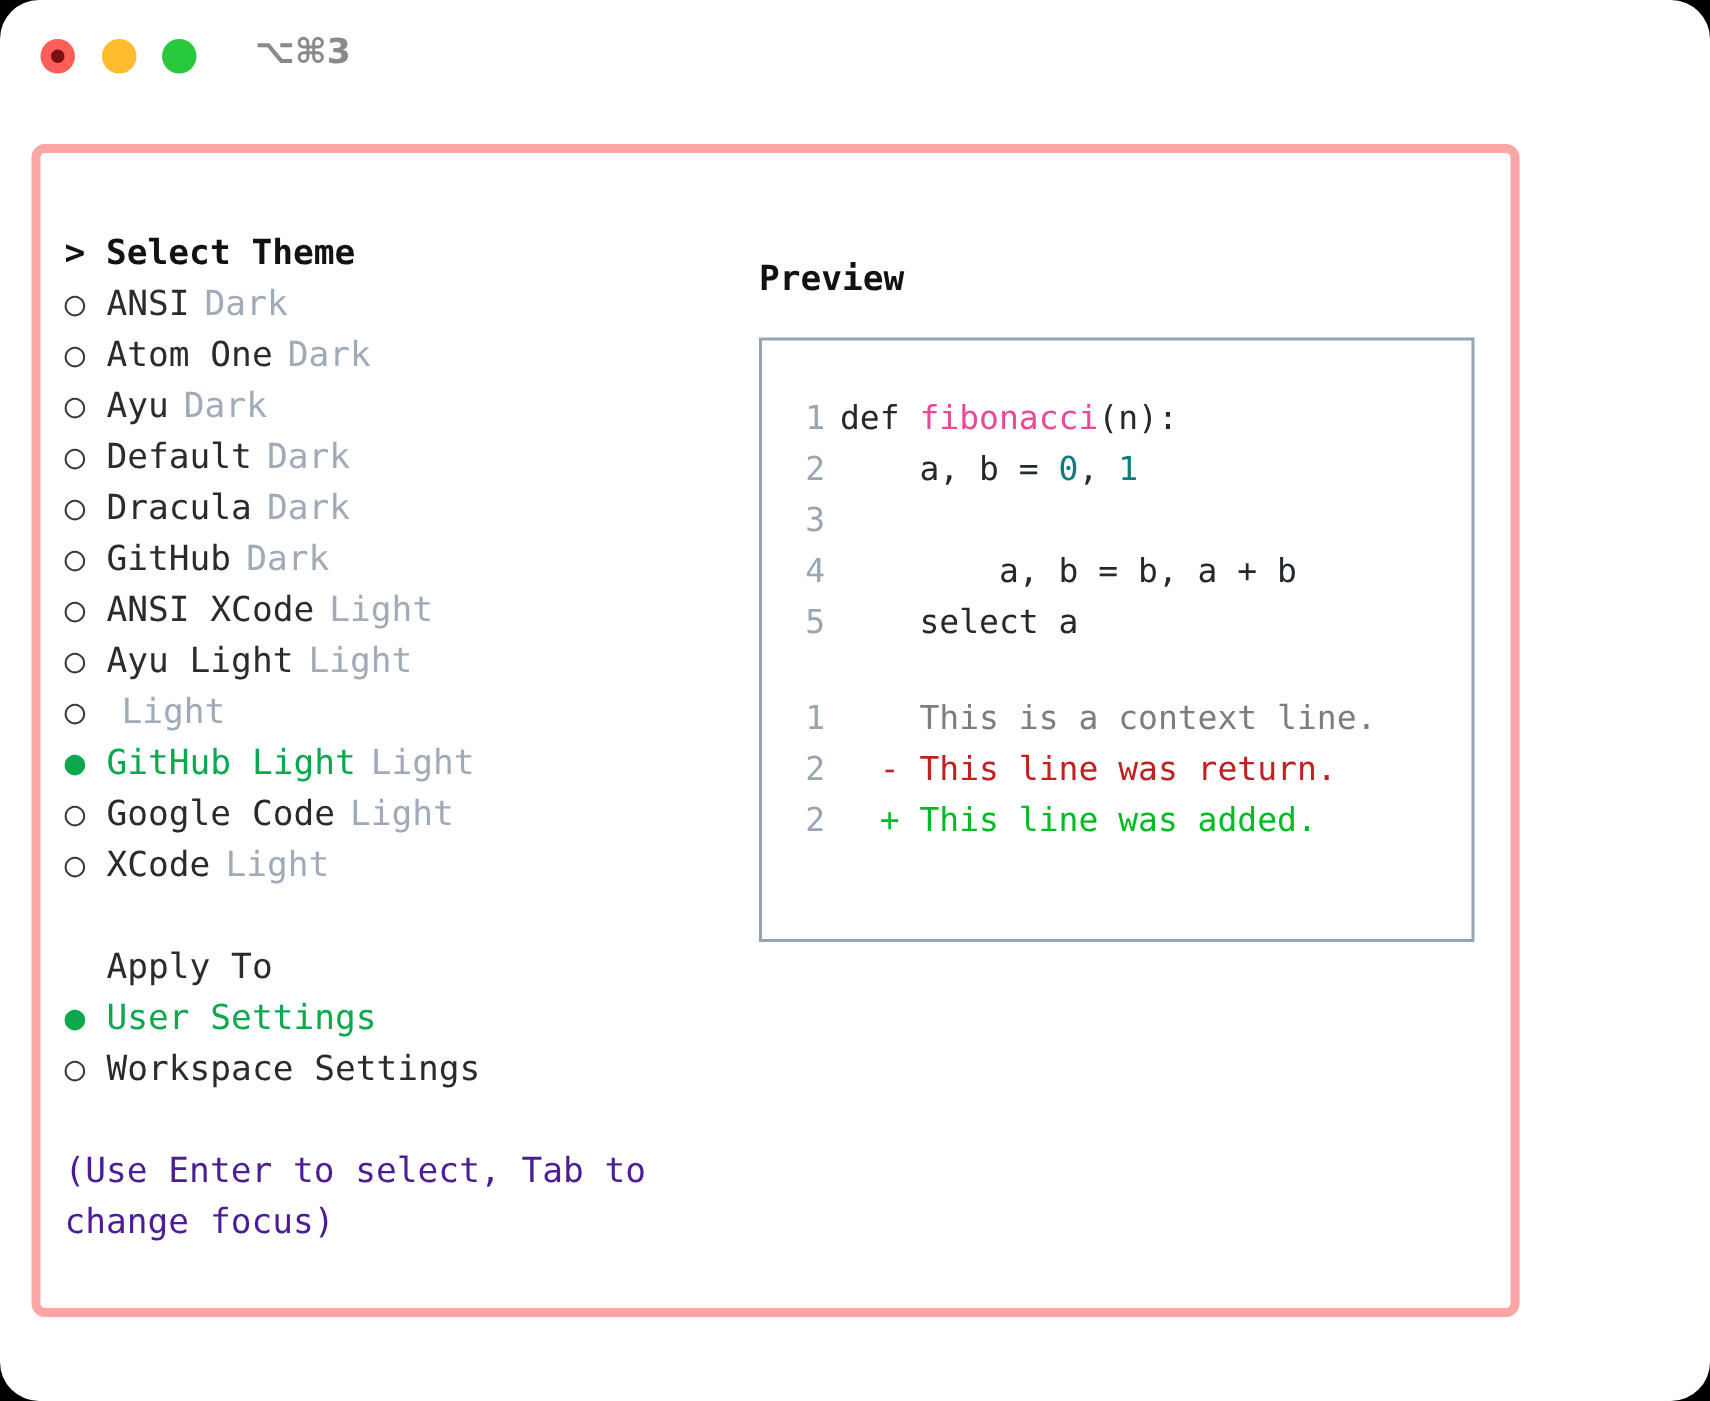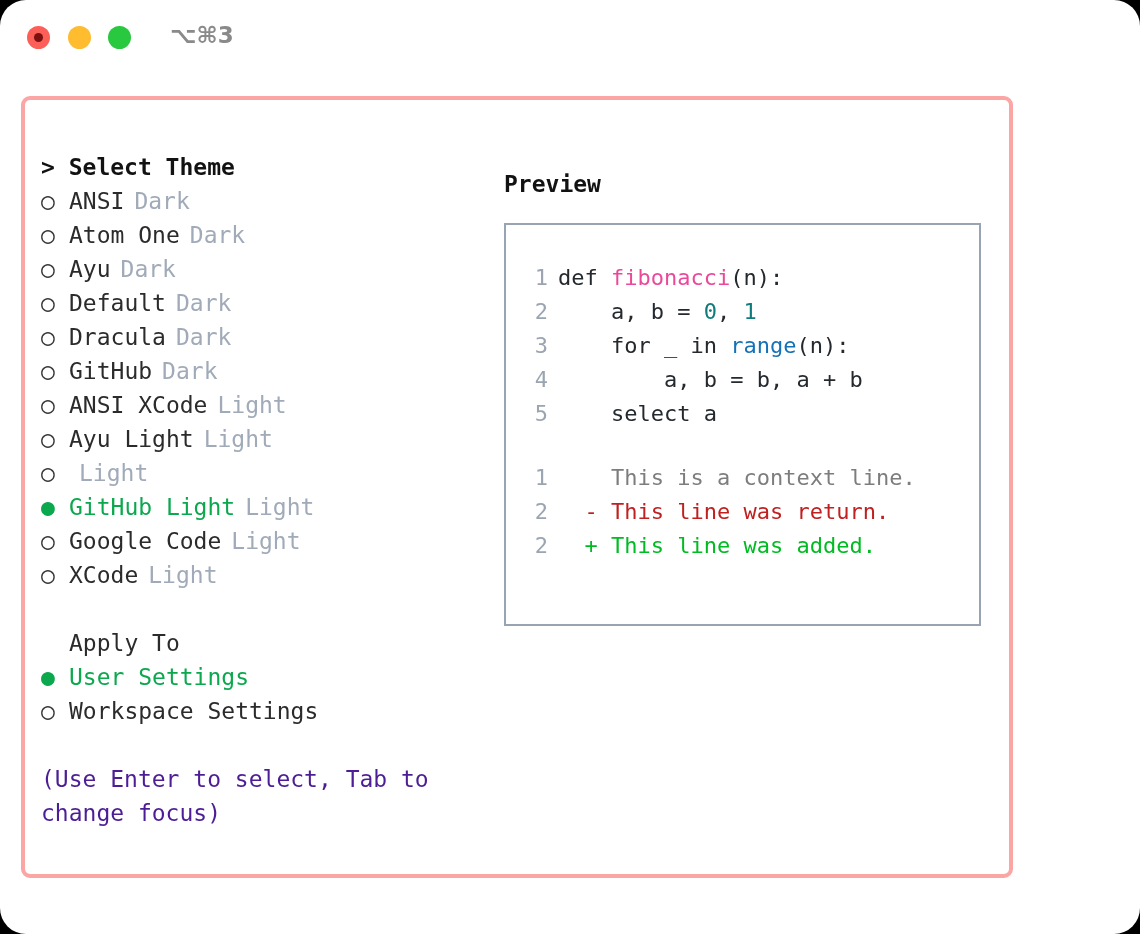--- a/index.html
+++ b/index.html
@@ -61,21 +61,21 @@
     font-family: "DejaVu Sans", sans-serif;
   }
 
   
   #content-panel {
     position: absolute;
     left: 21px;
     top: 96px;
     width: 992px;
     height: 782px;
-    border: 4px solid #fca5a5;
+    border: 6px solid #fca5a5;
     border-radius: 9px;
     box-sizing: border-box;
     background: #ffffff;
   }
 
   
   #left-col {
     position: absolute;
     left: 16px;
     top: 50px;
@@ -219,21 +219,21 @@
 
       <div id="hint">(Use Enter to select, Tab to change focus)</div>
     </div>
 
     <div id="right-col">
       <div id="preview-title">Preview</div>
       <div id="preview-box">
         <div id="code-block">
             <div class="code-line"><span class="ln">1</span><span><span class="code-txt">def </span><span class="tok-fn">fibonacci</span><span class="code-txt">(n):</span></span></div>
             <div class="code-line"><span class="ln">2</span><span><span class="code-txt">    a, b = </span><span class="tok-num">0</span><span class="code-txt">, </span><span class="tok-num">1</span></span></div>
-            <div class="code-line"><span class="ln">3</span><span><span class="code-txt">    for _ in </span><span class="tok-blue">range</span><span class="code-txt">(n):</span></span></div>
+            <div class="code-line"><span class="ln">3</span></div>
             <div class="code-line"><span class="ln">4</span><span><span class="code-txt">        a, b = b, a + b</span></span></div>
             <div class="code-line"><span class="ln">5</span><span><span class="code-txt">    select a</span></span></div>
           </div>
         <div class="diff-gap"></div>
         <div id="diff-block">
             <div class="code-line"><span class="ln">1</span><span class="diff-ctx">    </span><span class="diff-ctx">This is a context line.</span></div>
             <div class="code-line"><span class="ln">2</span><span class="diff-del">  - </span><span class="diff-del">This line was return.</span></div>
             <div class="code-line"><span class="ln">2</span><span class="diff-add">  + </span><span class="diff-add">This line was added.</span></div>
           </div>
       </div>

